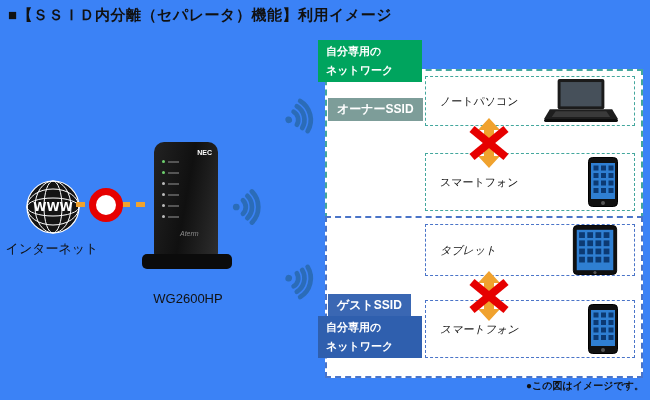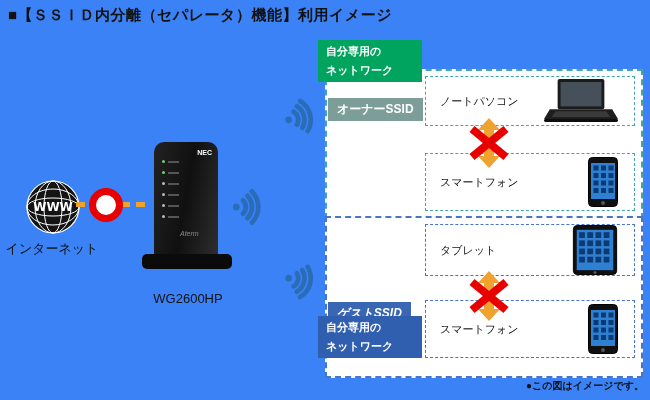--- a/index.html
+++ b/index.html
@@ -42,26 +42,26 @@
   
   .netbox{position:absolute;border:2px dashed;background:#fff;}
   .owner-box{left:325px;top:69px;width:314px;height:146px;border-color:#43a79d;}
   .guest-box{left:325px;top:216px;width:314px;height:158px;border-color:#4a74c8;}
   .corner-label{position:absolute;z-index:5;color:#fff;font-weight:bold;font-size:11px;line-height:19px;
     white-space:pre-line;padding:2px 0 2px 8px;width:96px;}
   .owner-net-label{left:318px;top:40px;background:#00a45e;}
   .guest-net-label{left:318px;top:316px;background:#2f5fae;}
   .ssid-label{position:absolute;z-index:5;color:#fff;font-weight:bold;font-size:12px;padding:3px 9px;}
   .owner-ssid{left:1px;top:27px;background:#7d9d99;}
-  .guest-ssid{left:1px;top:84px;background:#3a67b3;font-style:italic;}
+  .guest-ssid{left:1px;top:76px;background:#3a67b3;}
 
   .subbox{position:absolute;border:1.5px dashed;display:flex;align-items:center;
     justify-content:space-between;padding:0 16px 0 14px;box-sizing:border-box;background:#fff;}
   .owner-box .subbox{border-color:#43a79d;}
-  .guest-box .subbox{border-color:#4a74c8;}
+  .guest-box .subbox{border-color:#4a74c8;font-style:italic;}
   .sub1{left:98px;top:5px;width:210px;height:50px;}
   .sub2{left:98px;top:82px;width:210px;height:58px;}
   .gsub1{left:98px;top:6px;width:210px;height:52px;}
   .gsub2{left:98px;top:82px;width:210px;height:58px;}
   .device-label{font-size:11px;color:#111;}
   .xarrow{position:absolute;left:140px;width:44px;height:52px;z-index:6;}
   .xa-owner{top:46px;}
   .xa-guest{top:52px;}
 
   .note{position:absolute;right:6px;top:379px;font-size:10px;font-weight:bold;}

